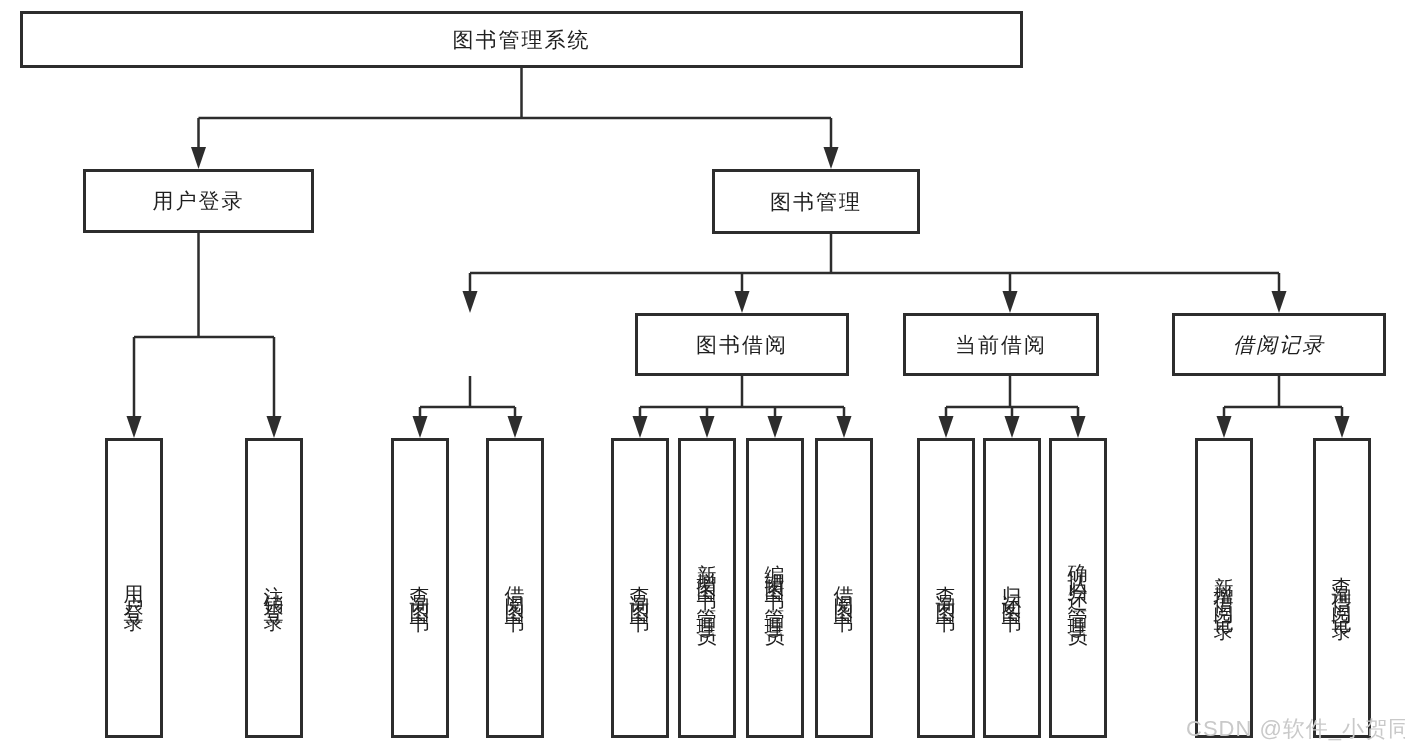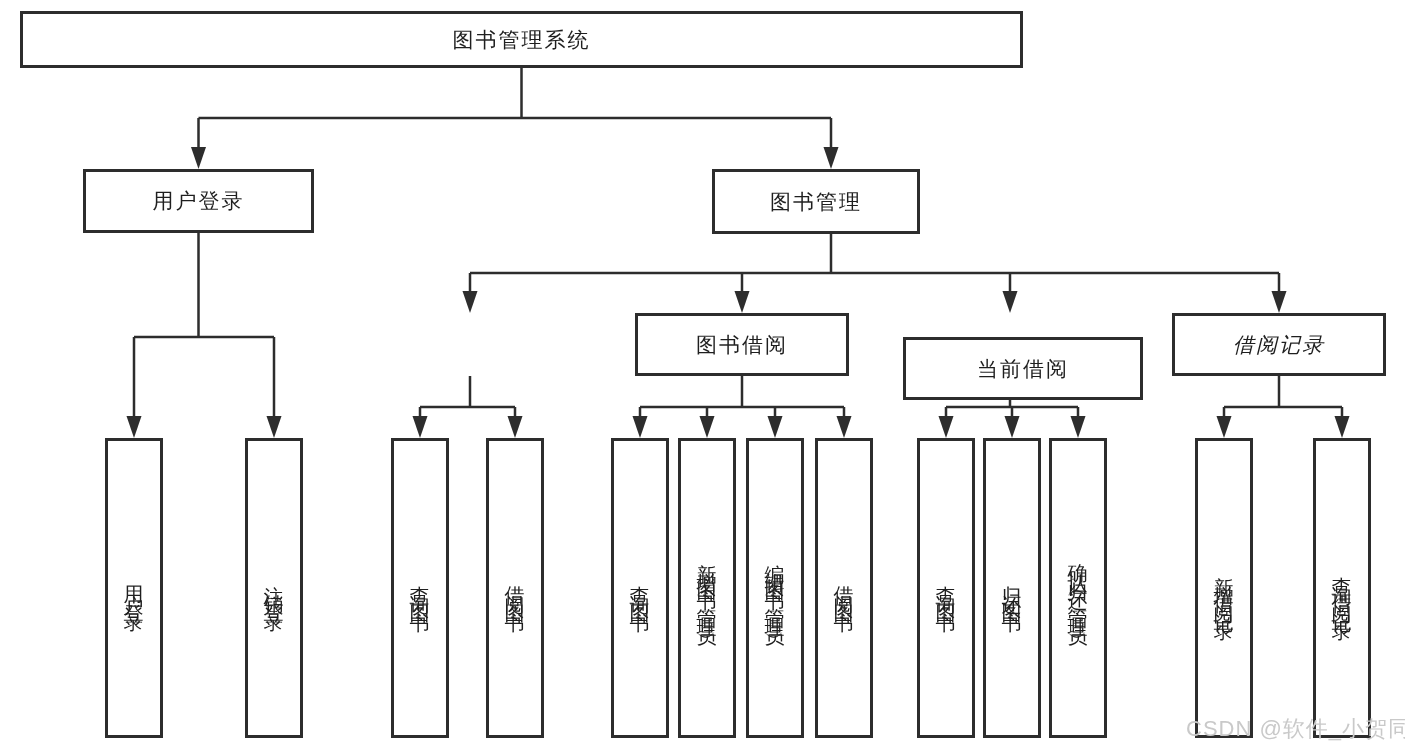--- a/index.html
+++ b/index.html
@@ -105,21 +105,21 @@
   <div class="hbox" style="left:83px; top:169px; width:231px; height:64px;">
     <span>用户登录</span>
   </div>
   <div class="hbox" style="left:712px; top:169px; width:208px; height:65px;">
     <span>图书管理</span>
   </div>
 
   <div class="hbox" style="left:635px; top:313px; width:214px; height:63px;">
     <span>图书借阅</span>
   </div>
-  <div class="hbox" style="left:903px; top:313px; width:240px; height:63px;margin-top:24px;">
+  <div class="hbox" style="left:903px; top:313px; width:196px; height:63px;">
     <span>当前借阅</span>
   </div>
   <div class="hbox" style="left:1172px; top:313px; width:214px; height:63px;font-style:italic;">
     <span>借阅记录</span>
   </div>
 
   <div class="vbox" style="left:105px;">
     <span>用户登录</span>
   </div>
   <div class="vbox" style="left:245px;">

